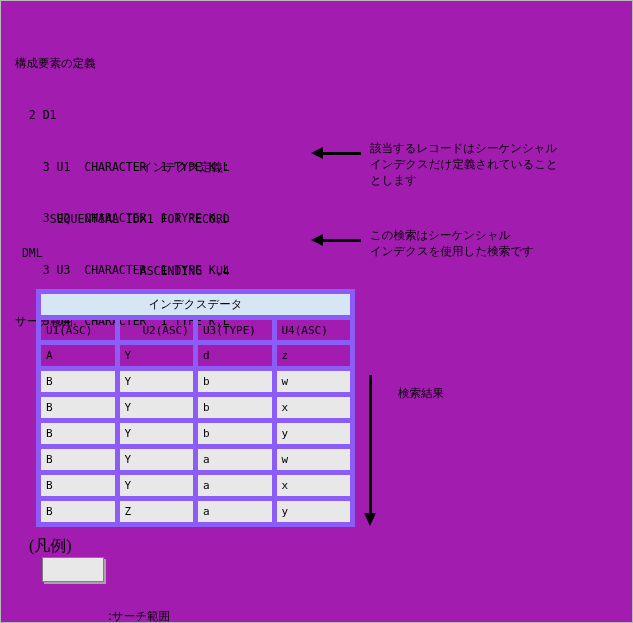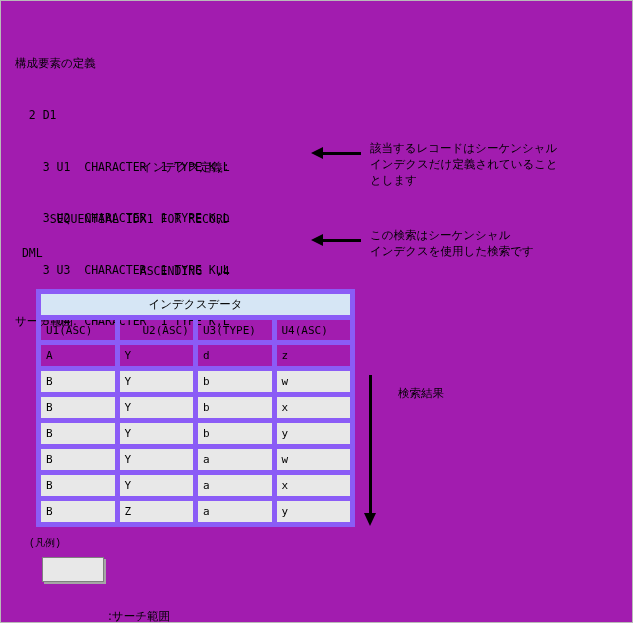--- a/index.html
+++ b/index.html
@@ -139,22 +139,22 @@
     font-family: Liberation Mono, monospace;
     font-size: 11.5px;
     margin-left: 20px;
   }
 
   
   #legend-title {
     position: absolute;
     left: 28px;
     top: 535px;
-    font-family: Liberation Mono, monospace;
-    font-size: 10px;
+    font-family: Liberation Serif, serif;
+    font-size: 16px;
   }
   #legend-swatch {
     position: absolute;
     left: 41px;
     top: 556px;
     width: 62px;
     height: 25px;
     background: #e8e8e8;
     border: 1px solid #7f7f7f;
     box-sizing: border-box;

